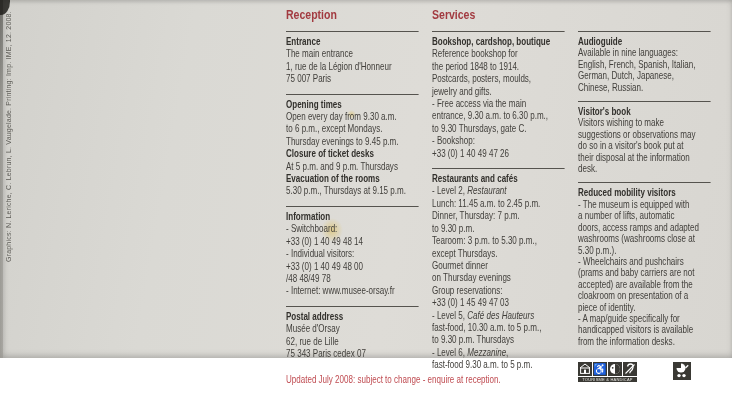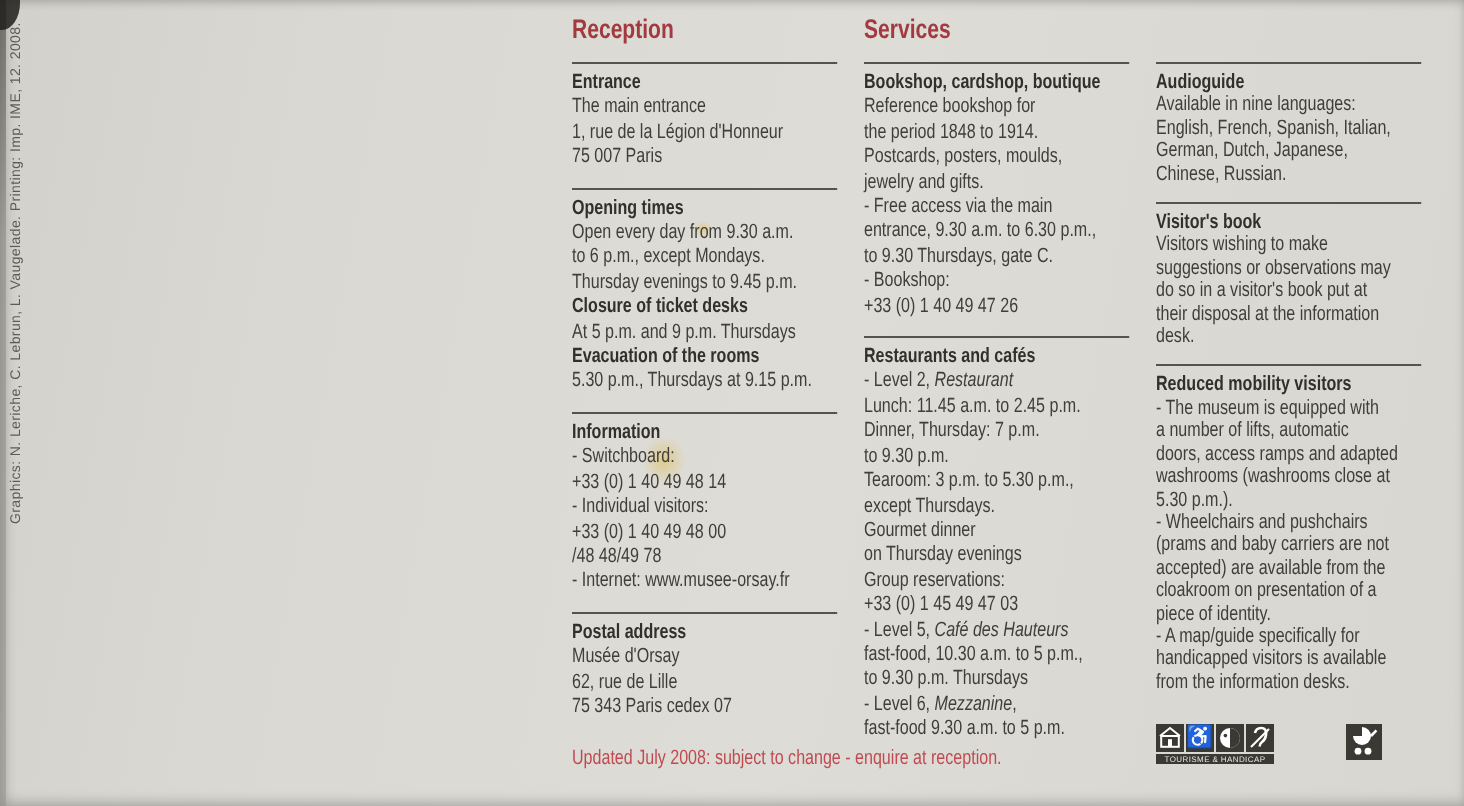--- a/index.html
+++ b/index.html
@@ -1,17 +1,17 @@
 <!DOCTYPE html>
 <html><head>
 <meta charset="utf-8">
 <style>
   html,body{margin:0;padding:0;}
   body{width:732px;height:403px;overflow:hidden;font-family:"Liberation Sans",sans-serif;}
-  .page{position:relative;width:732px;height:403px;
+  .page{position:relative;width:732px;height:358px;
     background:linear-gradient(100deg,#d2d1cc 0%,#dad9d4 25%,#dedcd7 55%,#d8d6d1 100%);
     box-shadow:inset 3px 0 6px rgba(0,0,0,.18), inset 0 -3px 6px rgba(0,0,0,.10), inset 0 2px 3px rgba(0,0,0,.06);
     color:#403e3a;}
   .edge-left{position:absolute;left:0;top:0;bottom:0;width:3px;
     background:linear-gradient(180deg,#3c3b36,#8a8983 30%,#97958f);opacity:.55;}
   .corner-blob{position:absolute;left:0;top:0;width:10px;height:15px;background:#201f1b;
     border-radius:0 0 90% 0;opacity:.85;}
   .stain{position:absolute;border-radius:50%;pointer-events:none;}
   .stain1{left:321px;top:218px;width:22px;height:24px;
     background:radial-gradient(closest-side,rgba(222,186,64,.5),rgba(222,186,64,0));}

